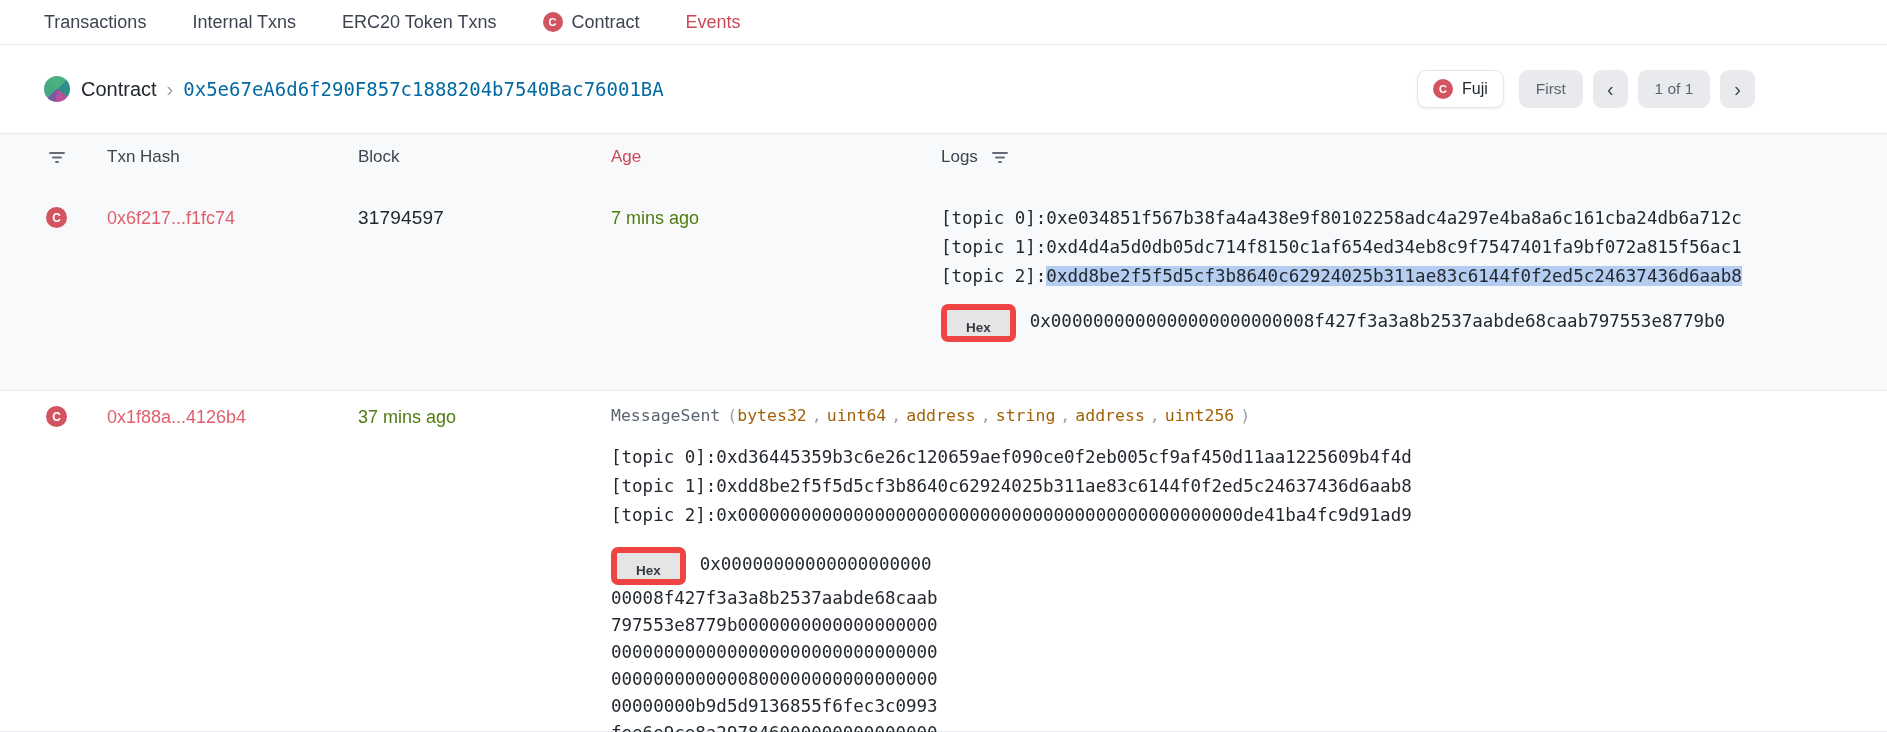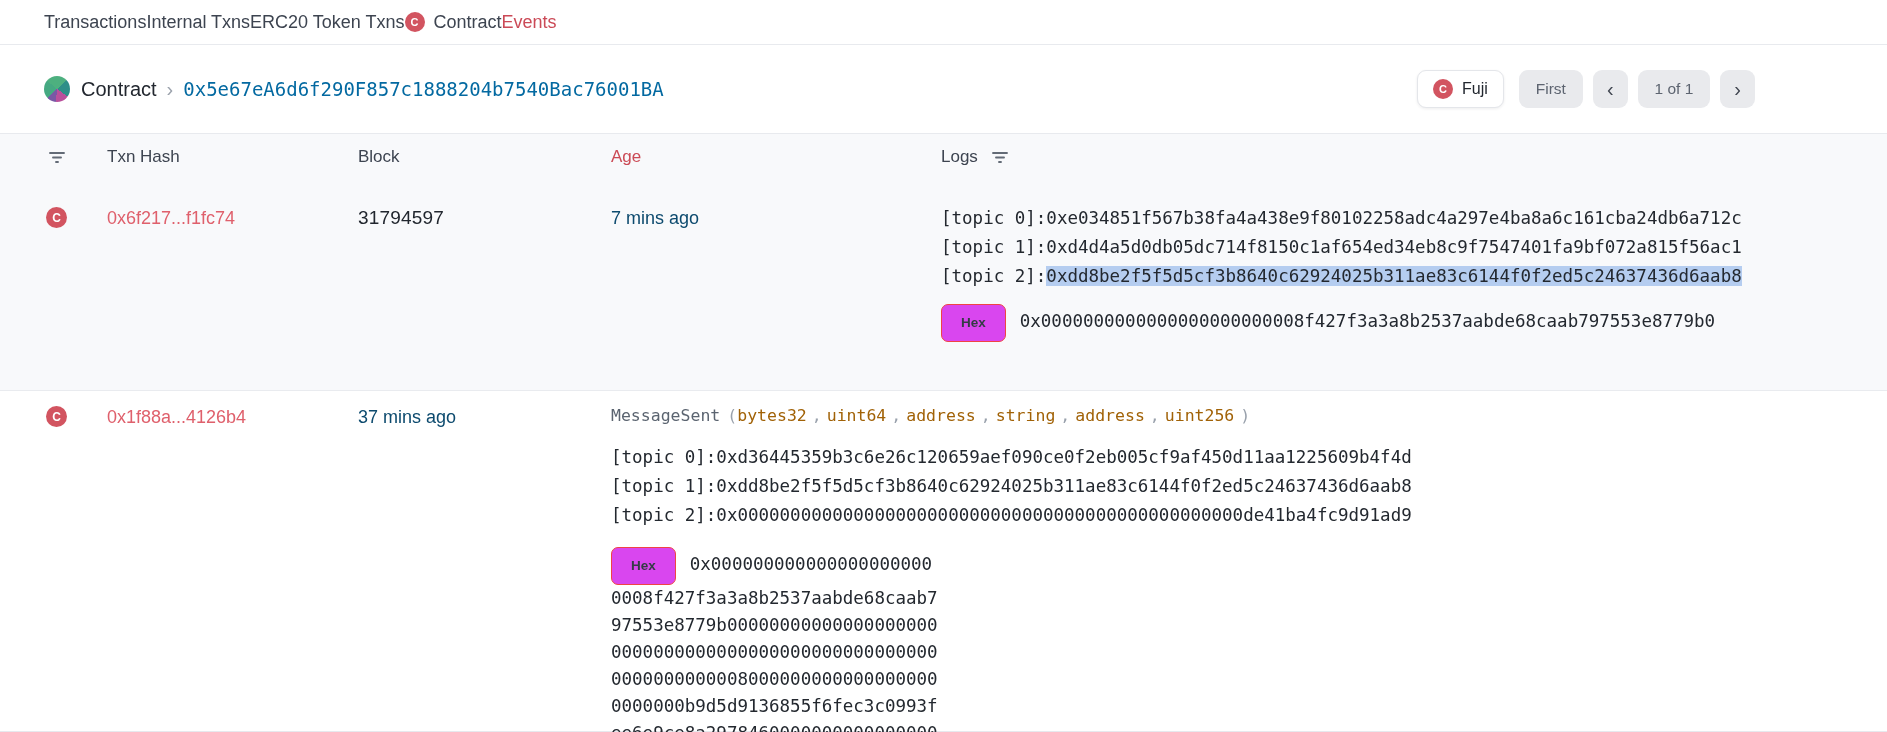--- a/index.html
+++ b/index.html
@@ -2,21 +2,21 @@
 <html><head>
 <meta charset="utf-8">
 <style>
   * { box-sizing: border-box; }
   html,body { margin:0; padding:0; background:#fff; }
   .page {
     width:1887px; height:732px; background:#fff; overflow:hidden;
     font-family:"Liberation Sans", sans-serif; color:#22272f; position:relative;
   }
   
-  .tabbar { height:45px; display:flex; align-items:center; padding:8px 44px; 
+  .tabbar { height:45px; display:flex; align-items:center; padding:8px 44px; gap:46px;
             border-bottom:1px solid #e8eaee; }
   .tab { font-size:18px; color:#3d4450; font-weight:500; display:flex; align-items:center;
          gap:9px; cursor:pointer; white-space:nowrap; }
   .tab.active { color:#cb4a57; }
   .cbadge { width:21px; height:21px; border-radius:50%; background:#d25460; color:#fff;
             font-size:12px; font-weight:700; display:inline-flex; align-items:center;
             justify-content:center; flex:0 0 auto; }
   .cbadge.sm { width:20px; height:20px; font-size:11px; }
   
   .contract-bar { height:89px; display:flex; align-items:center; justify-content:space-between;
@@ -46,36 +46,36 @@
   .ficon { display:inline-flex; cursor:pointer; }
   .row { align-items:start; padding-top:25px; }
   .row.stripe { background:#f8f9fb; border-bottom:1px solid #e9ebef; }
   .row.white { background:#fff; border-bottom:1px solid #e7e9ee; padding-top:12px; }
   .row1 { height:212px; }
   .row2 { height:341px; }
   .cell-icon { padding-left:46px; }
   .rowbadge { margin-top:3px; }
   .txlink { font-size:18px; color:#df606c; cursor:pointer; line-height:22px; display:inline-block; margin-top:3px; }
   .blocknum { font-size:19px; color:#21262e; line-height:22px; margin-top:3px; letter-spacing:.2px; }
-  .age { font-size:18px; color:#0c4a6e; line-height:22px; margin-top:3px; }
+  .age { font-size:18px; color:#4d7c0f; line-height:22px; margin-top:3px; }
   
   .topic { font-family:"DejaVu Sans Mono", monospace; font-size:17.5px; line-height:29px;
            color:#23282f; white-space:nowrap; }
   .tval.sel { background:#b5cdf0; }
   .event-sig { font-family:"DejaVu Sans Mono", monospace; font-size:16.5px; line-height:25px;
                color:#5b6470; margin-bottom:15px; }
   .ev-name { margin-right:7px; }
   .ev-punct { color:#99a1ac; }
   .ev-comma { color:#99a1ac; margin:0 5px; }
   .ev-type { color:#a16207; }
   .ev-close { margin-left:6px; }
   .hexline { line-height:27px; margin-top:13px; }
   .hexline.r2 { margin-top:17px; }
-  .hex-btn { display:inline-block; height:38px; line-height:36px; padding:0 19px; background:#d946ef;
-             border:1px solid #ef4444; border-radius:7px; font-size:13.5px; font-weight:700;
+  .hex-btn { display:inline-block; height:38px; line-height:36px; padding:0 19px; background:#e5e5e5;
+             border:6px solid #ef4444; border-radius:7px; font-size:13.5px; font-weight:700;
              color:#343b45; margin-right:14px; vertical-align:middle; cursor:pointer;
              font-family:"Liberation Sans", sans-serif; }
   .hexdata { font-family:"DejaVu Sans Mono", monospace; font-size:17.5px; color:#23282f;
              word-break:break-all;margin-top:48px; }
 </style>
 </head>
 <body>
 
 <div class="page">
 

